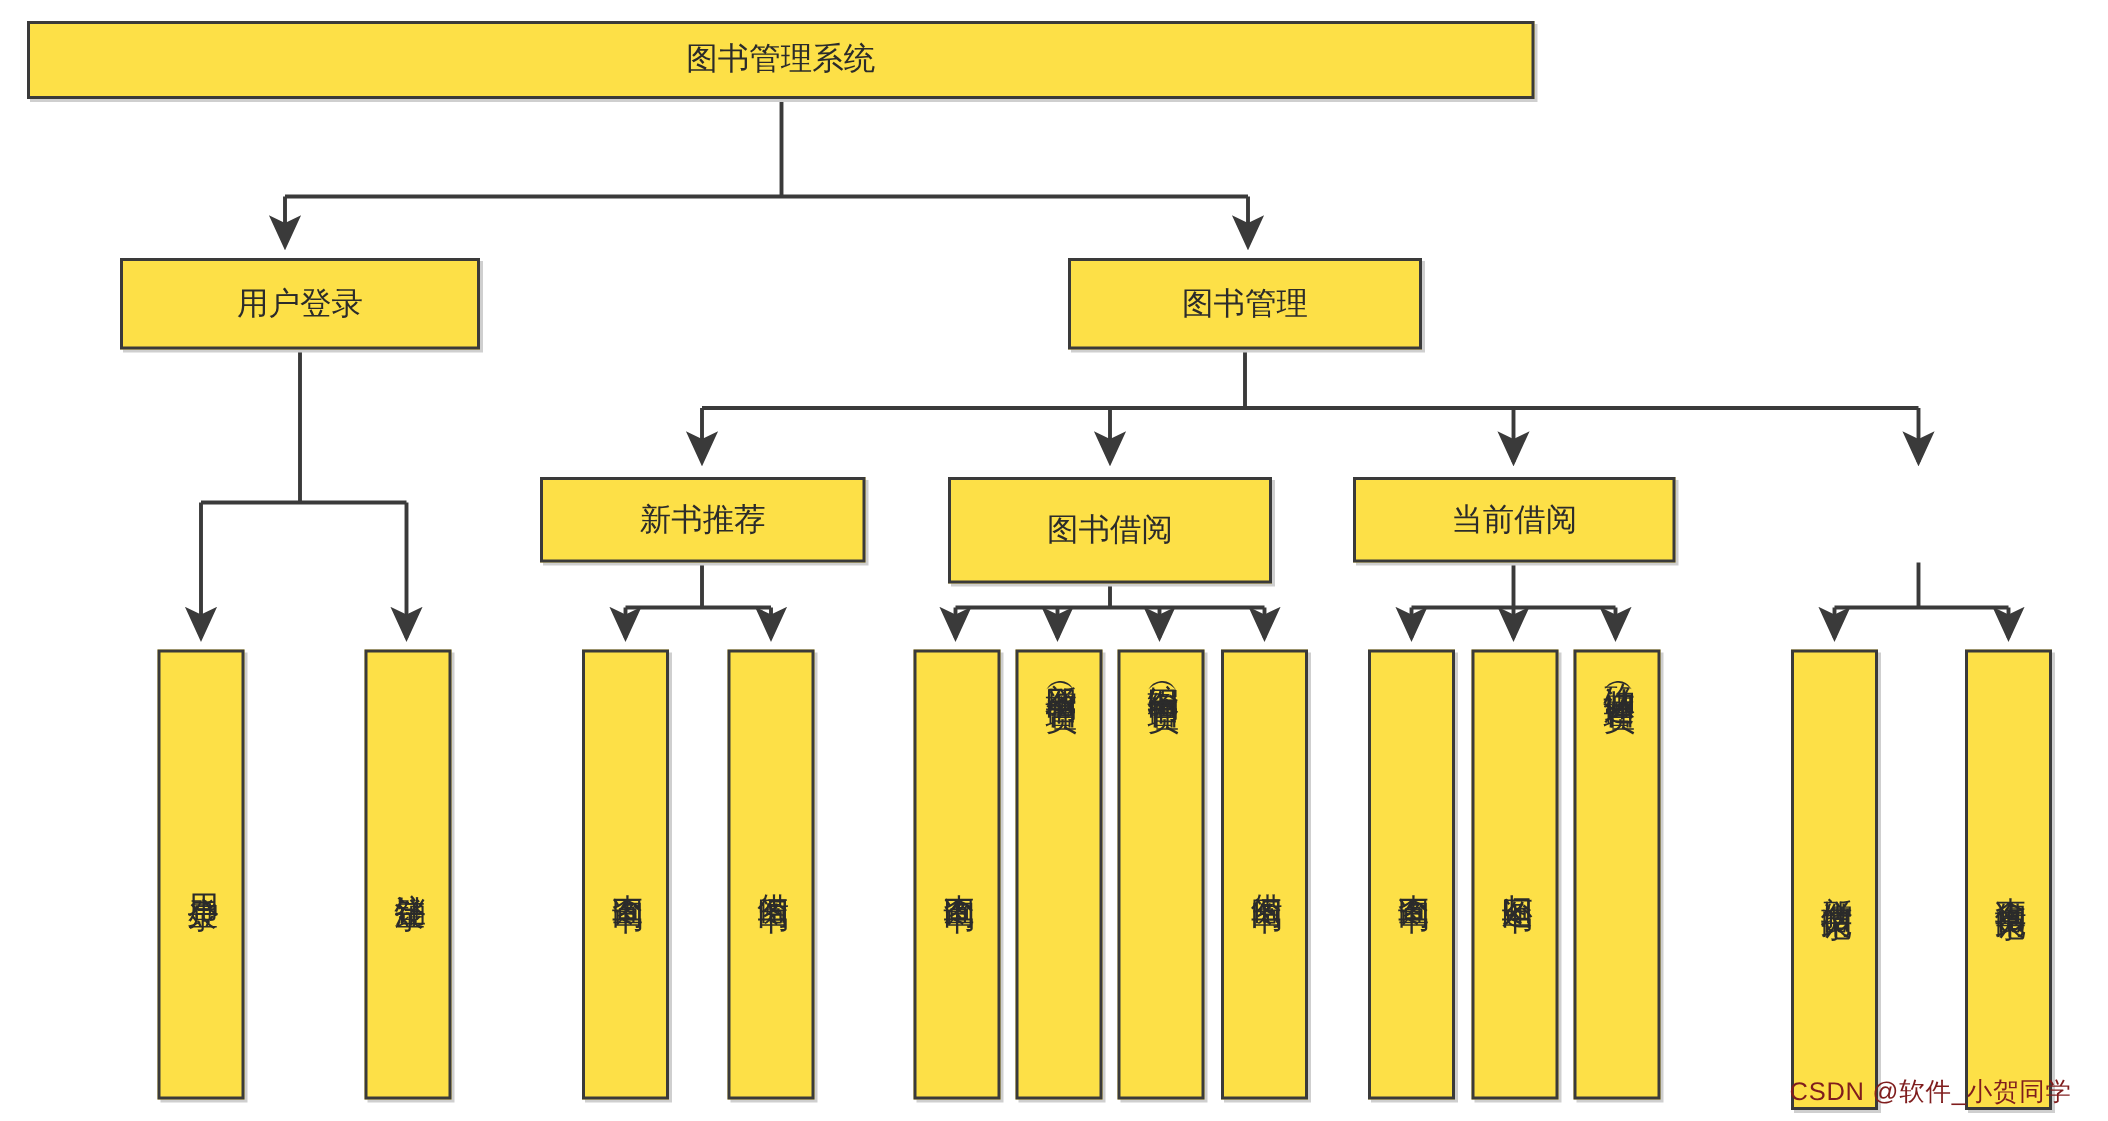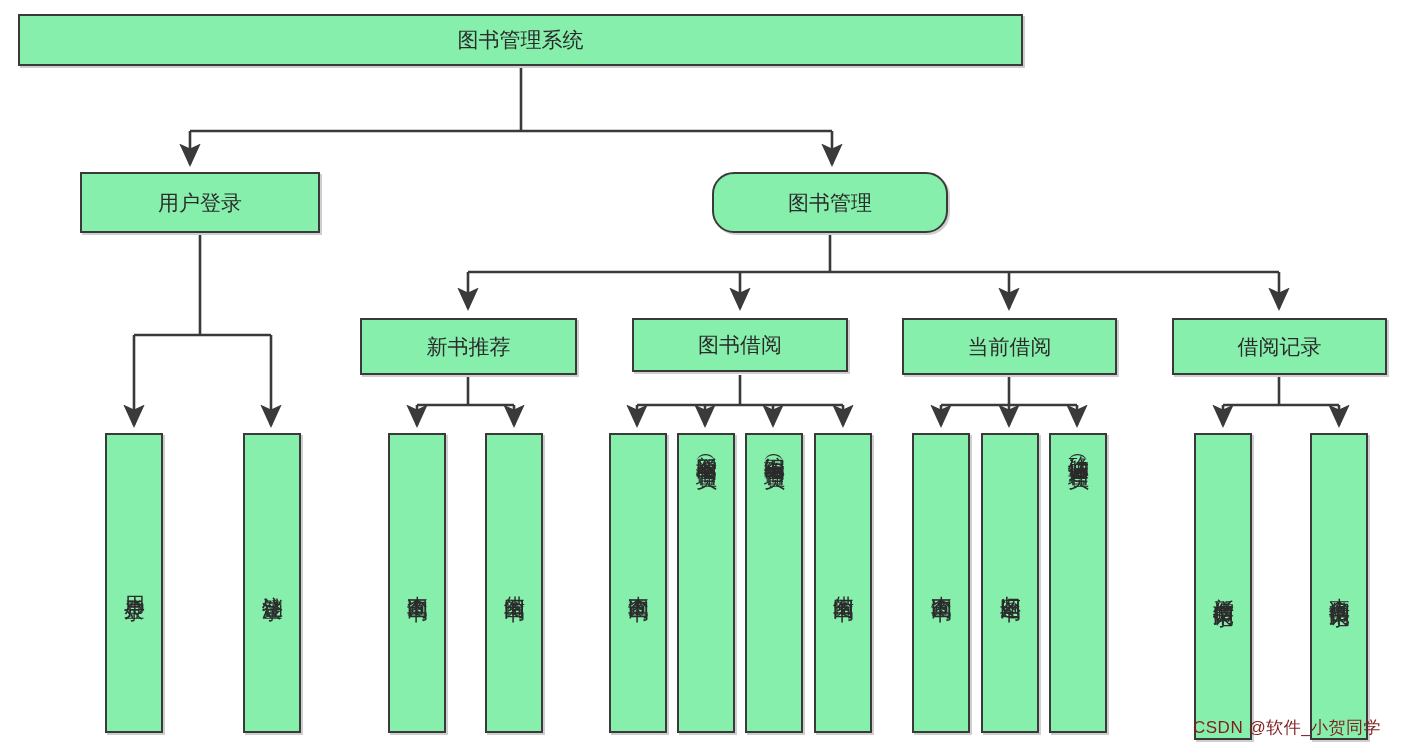--- a/index.html
+++ b/index.html
@@ -1,20 +1,20 @@
 <!DOCTYPE html>
 <html><head>
 <meta charset="utf-8">
 <style>
   html,body{margin:0;padding:0;background:#ffffff;}
   body{width:1405px;height:747px;overflow:hidden;
        font-family:"Liberation Sans","DejaVu Sans",sans-serif;}
   #canvas{position:relative;width:1405px;height:747px;background:#fff;}
   svg{position:absolute;left:0;top:0;}
-  .node-box{position:absolute;box-sizing:border-box;background:#86efac;
+  .node-box{position:absolute;box-sizing:border-box;background:#fde047;
             border:2.5px solid #3a3a3a;display:flex;align-items:center;
             justify-content:center;color:#2b2b2b;}
   .node-box.shadowed{box-shadow:2px 2px 0 0 #cfcfcf;}
   .label-h{font-size:21px;line-height:1.1;white-space:nowrap;text-align:center;}
   .label-v{writing-mode:vertical-rl;text-orientation:upright;
            font-size:21px;line-height:1.28;letter-spacing:2px;text-align:center;}
   .watermark{position:absolute;font-size:17px;color:#7f1d1d;white-space:nowrap;
              letter-spacing:.5px;}
 </style>
 </head>
@@ -72,35 +72,32 @@
     </g>
   </svg>
 
   <div class="node-box shadowed" style="left:18px;top:14px;width:1005px;height:52px;">
     <span class="label-h">图书管理系统</span>
   </div>
 
   <div class="node-box shadowed" style="left:80px;top:172px;width:240px;height:61px;">
     <span class="label-h">用户登录</span>
   </div>
-  <div class="node-box shadowed" style="left:712px;top:172px;width:236px;height:61px;border-radius:22px;">
+  <div class="node-box shadowed" style="left:712px;top:172px;width:236px;height:61px;">
     <span class="label-h">图书管理</span>
   </div>
 
   <div class="node-box shadowed" style="left:360px;top:318px;width:217px;height:57px;">
     <span class="label-h">新书推荐</span>
   </div>
-  <div class="node-box shadowed" style="left:632px;top:318px;width:216px;height:54px;">
+  <div class="node-box shadowed" style="left:632px;top:318px;width:216px;height:71px;">
     <span class="label-h">图书借阅</span>
   </div>
   <div class="node-box shadowed" style="left:902px;top:318px;width:215px;height:57px;justify-content:center;">
     <span class="label-h">当前借阅</span>
-  </div>
-  <div class="node-box shadowed" style="left:1172px;top:318px;width:215px;height:57px;">
-    <span class="label-h">借阅记录</span>
   </div>
 
   <div class="node-box shadowed" style="left:105px;top:433px;width:58px;height:300px;">
     <span class="label-v">用户登录</span>
   </div>
   <div class="node-box shadowed" style="left:243px;top:433px;width:58px;height:300px;">
     <span class="label-v">注销登录</span>
   </div>
 
   <div class="node-box shadowed" style="left:388px;top:433px;width:58px;height:300px;">

